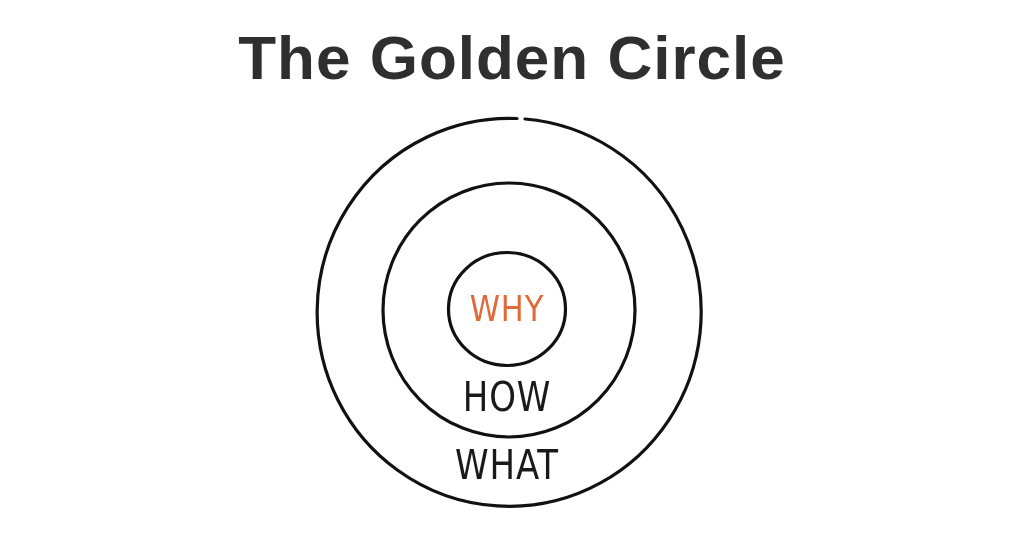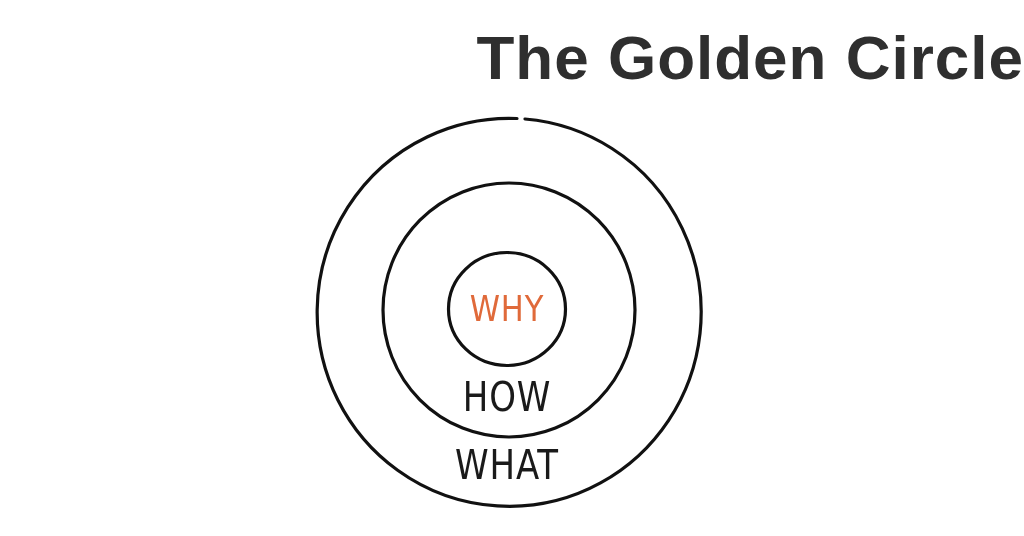--- a/index.html
+++ b/index.html
@@ -4,21 +4,21 @@
   <style>
     html, body { margin: 0; padding: 0; }
     body {
       width: 1024px; height: 536px; overflow: hidden;
       background: #ffffff;
       position: relative;
       font-family: "DejaVu Sans", sans-serif;
     }
     .title {
       position: absolute; left: 0; top: 18px; width: 1024px;
-      text-align: right;
+      text-align: center;
       font-family: "Liberation Sans", sans-serif;
       font-weight: bold;
       font-size: 62px;
       letter-spacing: 1px;
       color: #2f2f2f;
       line-height: 80px;
     }
     svg.diagram { position: absolute; left: 0; top: 0; }
     .label {
       position: absolute;

